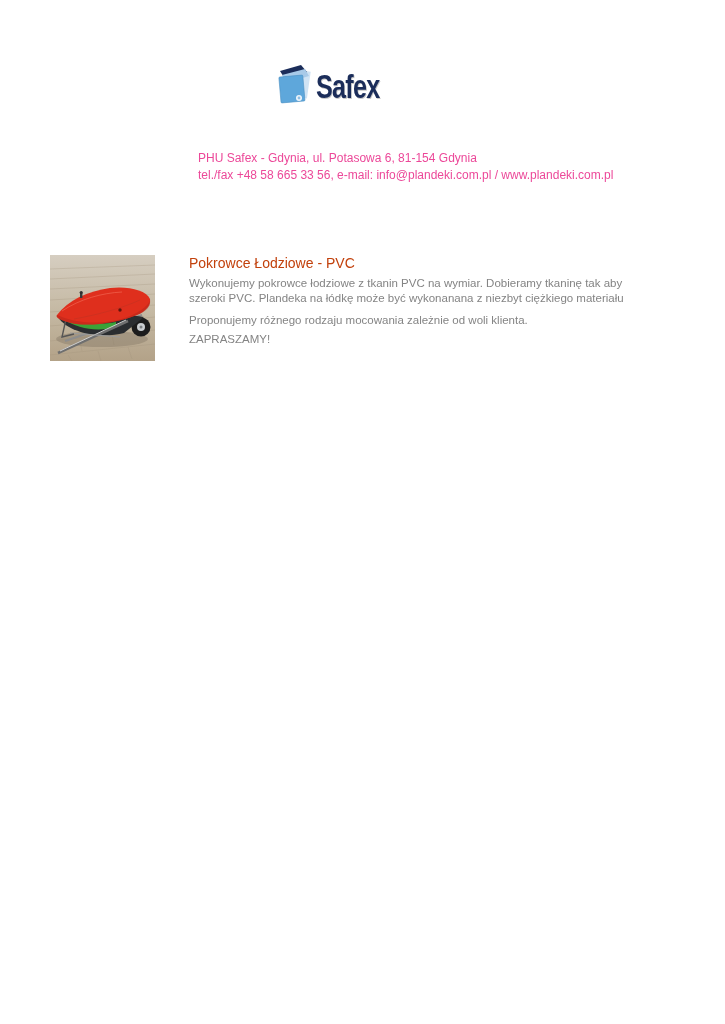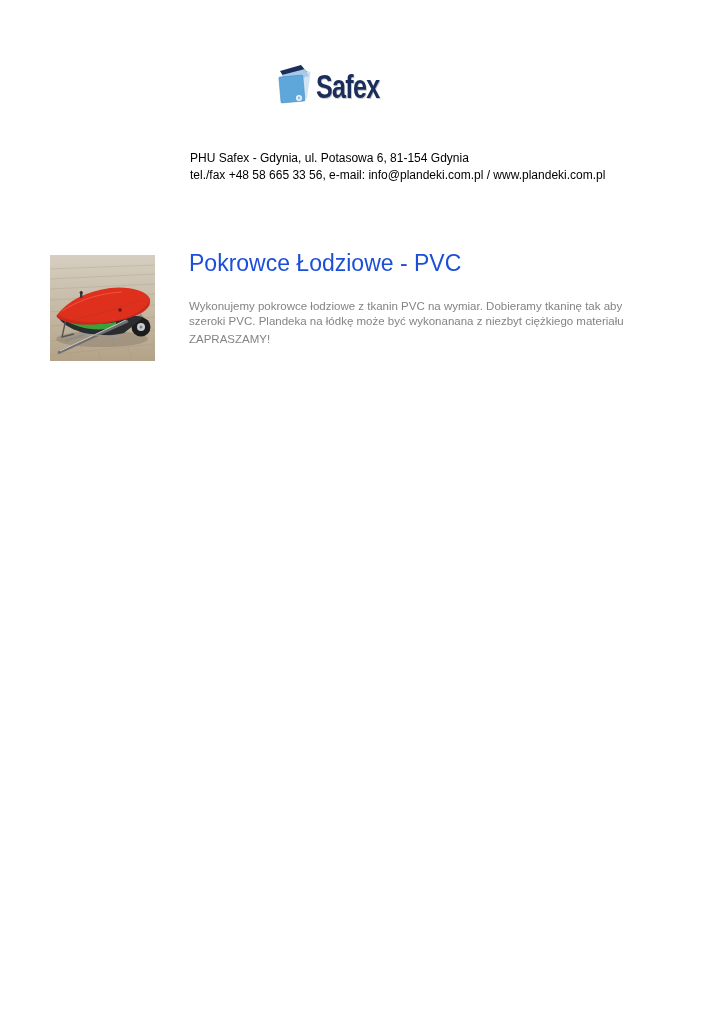--- a/index.html
+++ b/index.html
@@ -29,44 +29,44 @@
     color: #1b2d5a;
     letter-spacing: -1px;
     line-height: 40px;
     transform: scaleX(0.74);
     transform-origin: left top;
     text-shadow: 1px 1px 0 #c8c8c8;
   }
 
   
   .contact {
-    position: absolute; left: 190px; top: 150px;
+    position: absolute; left: 198px; top: 150px;
     font-size: 12px; line-height: 16.5px;
-    color: #000000;
+    color: #ec4899;
   }
 
   
   .photo {
     position: absolute; left: 50px; top: 255px;
     width: 105px; height: 106px;
     cursor: pointer;
     line-height: 0;
   }
 
   
   .content {
     position: absolute; left: 189px; top: 250px;
     width: 420px;
   }
   .page-title {
-    font-size: 23px; font-weight: normal;
+    font-size: 14px; font-weight: normal;
     line-height: 26px;
-    color: #1d4ed8;
+    color: #c2410c;
   }
-  .body-par { margin-top: 23px; }
+  .body-par { }
   .body-par, .note, .closing {
     font-size: 11.5px; line-height: 14.5px;
     color: #848484;
   }
   .body-line { display: block; white-space: nowrap; }
   .note { margin-top: 8px; white-space: nowrap; }
   .closing { margin-top: 4px; }
 </style>
 </head>
 <body>
@@ -147,16 +147,17 @@
       <circle cx="70" cy="55" r="1.7" fill="#5f140d"></circle>
     </svg>
   </div>
 
   <div class="content">
     <h1 class="page-title">Pokrowce Łodziowe - PVC</h1>
     <p class="body-par">
       <span class="body-line">Wykonujemy pokrowce łodziowe z tkanin PVC na wymiar. Dobieramy tkaninę tak aby</span>
       <span class="body-line">szeroki PVC. Plandeka na łódkę może być wykonanana z niezbyt ciężkiego materiału</span>
     </p>
+    <p class="note">Proponujemy różnego rodzaju mocowania zależnie od woli klienta.</p>
     <p class="closing">ZAPRASZAMY!</p>
   </div>
 
 </div>
 
 </body></html>

